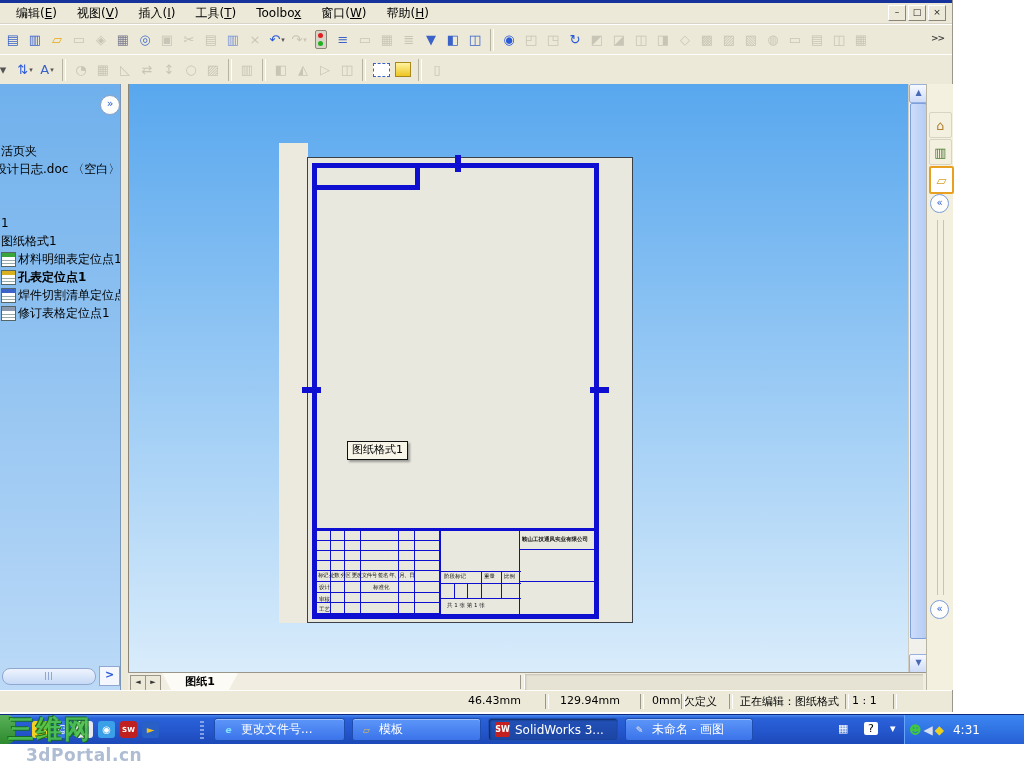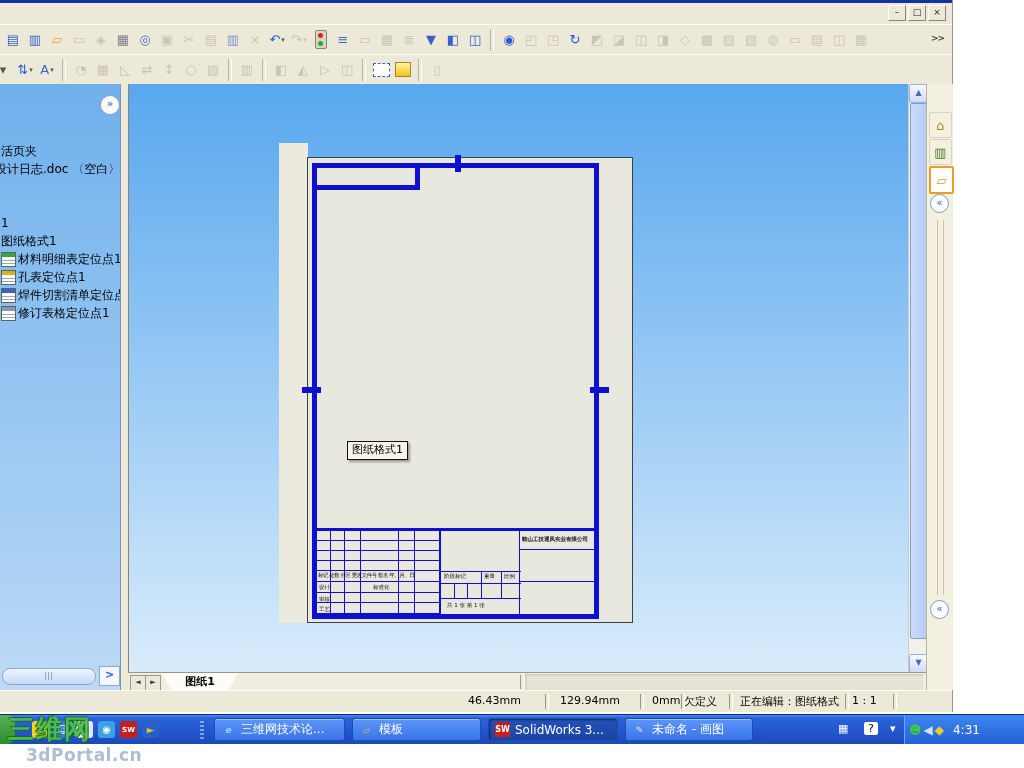--- a/index.html
+++ b/index.html
@@ -129,20 +129,23 @@
   #footer-wm{position:absolute;left:26px;top:745px;font-size:17px;font-weight:bold;color:#aebdd4;letter-spacing:.5px;}
 </style>
 </head>
 <body>
 
 <div id="canvas">
 
   <div id="app">
     <div id="title-strip"></div>
 
+    <div id="menubar">
+      <span id="menu-items"><span class="menu-item">编辑(<u>E</u>)</span><span class="menu-item">视图(<u>V</u>)</span><span class="menu-item">插入(<u>I</u>)</span><span class="menu-item">工具(<u>T</u>)</span><span class="menu-item">Toolbo<u>x</u></span><span class="menu-item">窗口(<u>W</u>)</span><span class="menu-item">帮助(<u>H</u>)</span></span>
+    </div>
     <div id="win-controls">
         <div class="wc-btn">–</div>
         <div class="wc-btn">□</div>
         <div class="wc-btn">×</div>
       </div>
 
     <div id="toolbar1" class="toolbar">
       <span id="tb1-icons" style="display: inline-flex; align-items: center;">
           <span class="icon-btn">
             <span class="glyph" style="color: rgb(58, 98, 200);">▤</span>
@@ -348,21 +351,21 @@
           <div class="tree-row" style="top: 131px; left: 1px;">
             <span>1</span>
           </div>
           <div class="tree-row" style="top: 149px; left: 1px;">
             <span>图纸格式1</span>
           </div>
           <div class="tree-row" style="top: 167px; left: 1px;">
             <span class="tree-ic" style="--ac: #3aa53a;"></span>
             <span>材料明细表定位点1</span>
           </div>
-          <div class="tree-row" style="top: 185px; left: 1px;">
+          <div class="tree-row" style="top: 185px; left: 1px; font-weight: bold;">
             <span class="tree-ic" style="--ac: #d8b020;"></span>
             <span>孔表定位点1</span>
           </div>
           <div class="tree-row" style="top: 203px; left: 1px;">
             <span class="tree-ic" style="--ac: #3a62c8;"></span>
             <span>焊件切割清单定位点1</span>
           </div>
           <div class="tree-row" style="top: 221px; left: 1px;">
             <span class="tree-ic" style="--ac: #8a98b0;"></span>
             <span>修订表格定位点1</span>
@@ -522,21 +525,21 @@
         <div class="ql-ic" style="left: 54px; background: rgb(58, 120, 232); color: rgb(255, 255, 255);">☺</div>
         <div class="ql-ic" style="left: 76px; background: rgb(232, 232, 240); color: rgb(58, 98, 200);">▣</div>
         <div class="ql-ic" style="left: 98px; background: rgb(58, 160, 232); color: rgb(255, 255, 255);">◉</div>
         <div class="ql-ic" style="left: 120px; background: rgb(192, 32, 32); color: rgb(255, 255, 255); font-size: 7px;">SW</div>
         <div class="ql-ic" style="left: 142px; background: rgb(40, 96, 200); color: rgb(240, 192, 32);">►</div>
       </div>
     <div id="ql-sep"></div>
     <div id="task-buttons">
         <div class="task-btn" style="left: 214px; width: 131px;">
           <span class="tb-ic" style="background: transparent; color: rgb(127, 224, 255); font-style: italic;">e</span>
-          <span>三维网技术论...</span>
+          <span>更改文件号...</span>
         </div>
         <div class="task-btn" style="left: 352px; width: 129px;">
           <span class="tb-ic" style="background: transparent; color: rgb(240, 192, 64);">▱</span>
           <span>模板</span>
         </div>
         <div class="task-btn active" style="left: 488px; width: 130px;">
           <span class="tb-ic" style="background: rgb(196, 32, 32); color: rgb(255, 255, 255); font-size: 8px;">SW</span>
           <span>SolidWorks 3...</span>
         </div>
         <div class="task-btn" style="left: 625px; width: 128px;">

